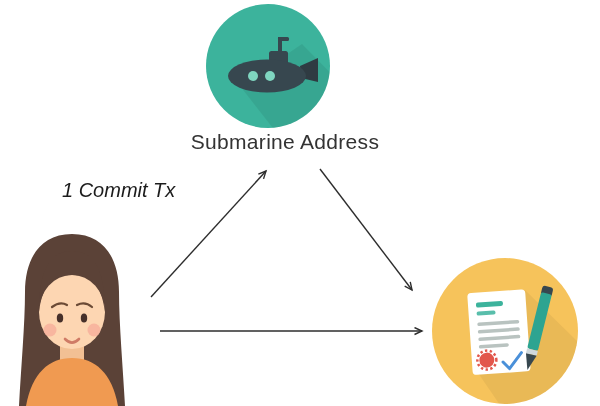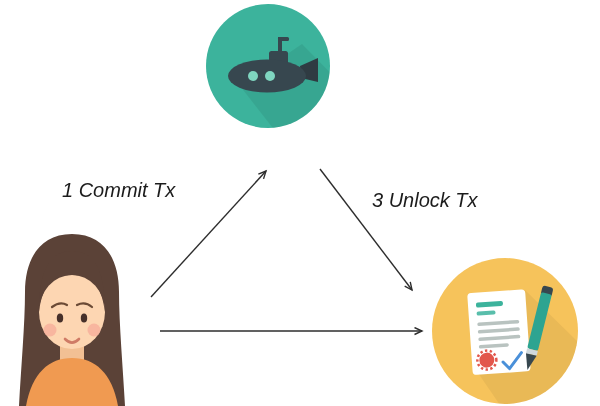--- a/index.html
+++ b/index.html
@@ -43,24 +43,24 @@
         <rect x="72" y="33" width="4" height="18" fill="#37474f"></rect>
         <rect x="63" y="47" width="19" height="15" rx="2.5" fill="#37474f"></rect>
         <path d="M94,62 L112,54 L112,78 L95,74 Z" fill="#2f3b42"></path>
         <ellipse cx="61" cy="72" rx="39" ry="16.5" fill="#37474f"></ellipse>
         <circle cx="47" cy="72" r="5" fill="#7fd6c0"></circle>
         <circle cx="64" cy="72" r="5" fill="#7fd6c0"></circle>
       </g>
     </g>
   </svg>
 
+  <div class="lbl lbl-title" style="left:135px;top:130px;width:300px;text-align:center;">Submarine Address</div>
 
   <div class="lbl lbl-edge" style="left:62px;top:179px;">1 Commit Tx</div>
 
-  <div class="lbl lbl-edge" style="left:372px;top:189px;">3 Unlock Tx</div>
 
 
   <svg style="left:5px;top:228px;" width="135" height="178" viewBox="0 0 135 178">
     <g>
       <path d="M67,6 C34,6 20,32 20,64 C20,96 16,140 14,178 L120,178
                C118,140 114,96 114,64 C114,32 100,6 67,6 Z" fill="#5b4237"></path>
       <rect x="55" y="112" width="24" height="26" fill="#f2c094"></rect>
       <path d="M67,130 C44,130 27,145 21,178 L113,178 C107,145 90,130 67,130 Z" fill="#f09a51"></path>
       <ellipse cx="67" cy="84" rx="33" ry="37" fill="#fdd6b2"></ellipse>
       <circle cx="45" cy="102" r="6.5" fill="#f6ae9a" opacity="0.8"></circle>

